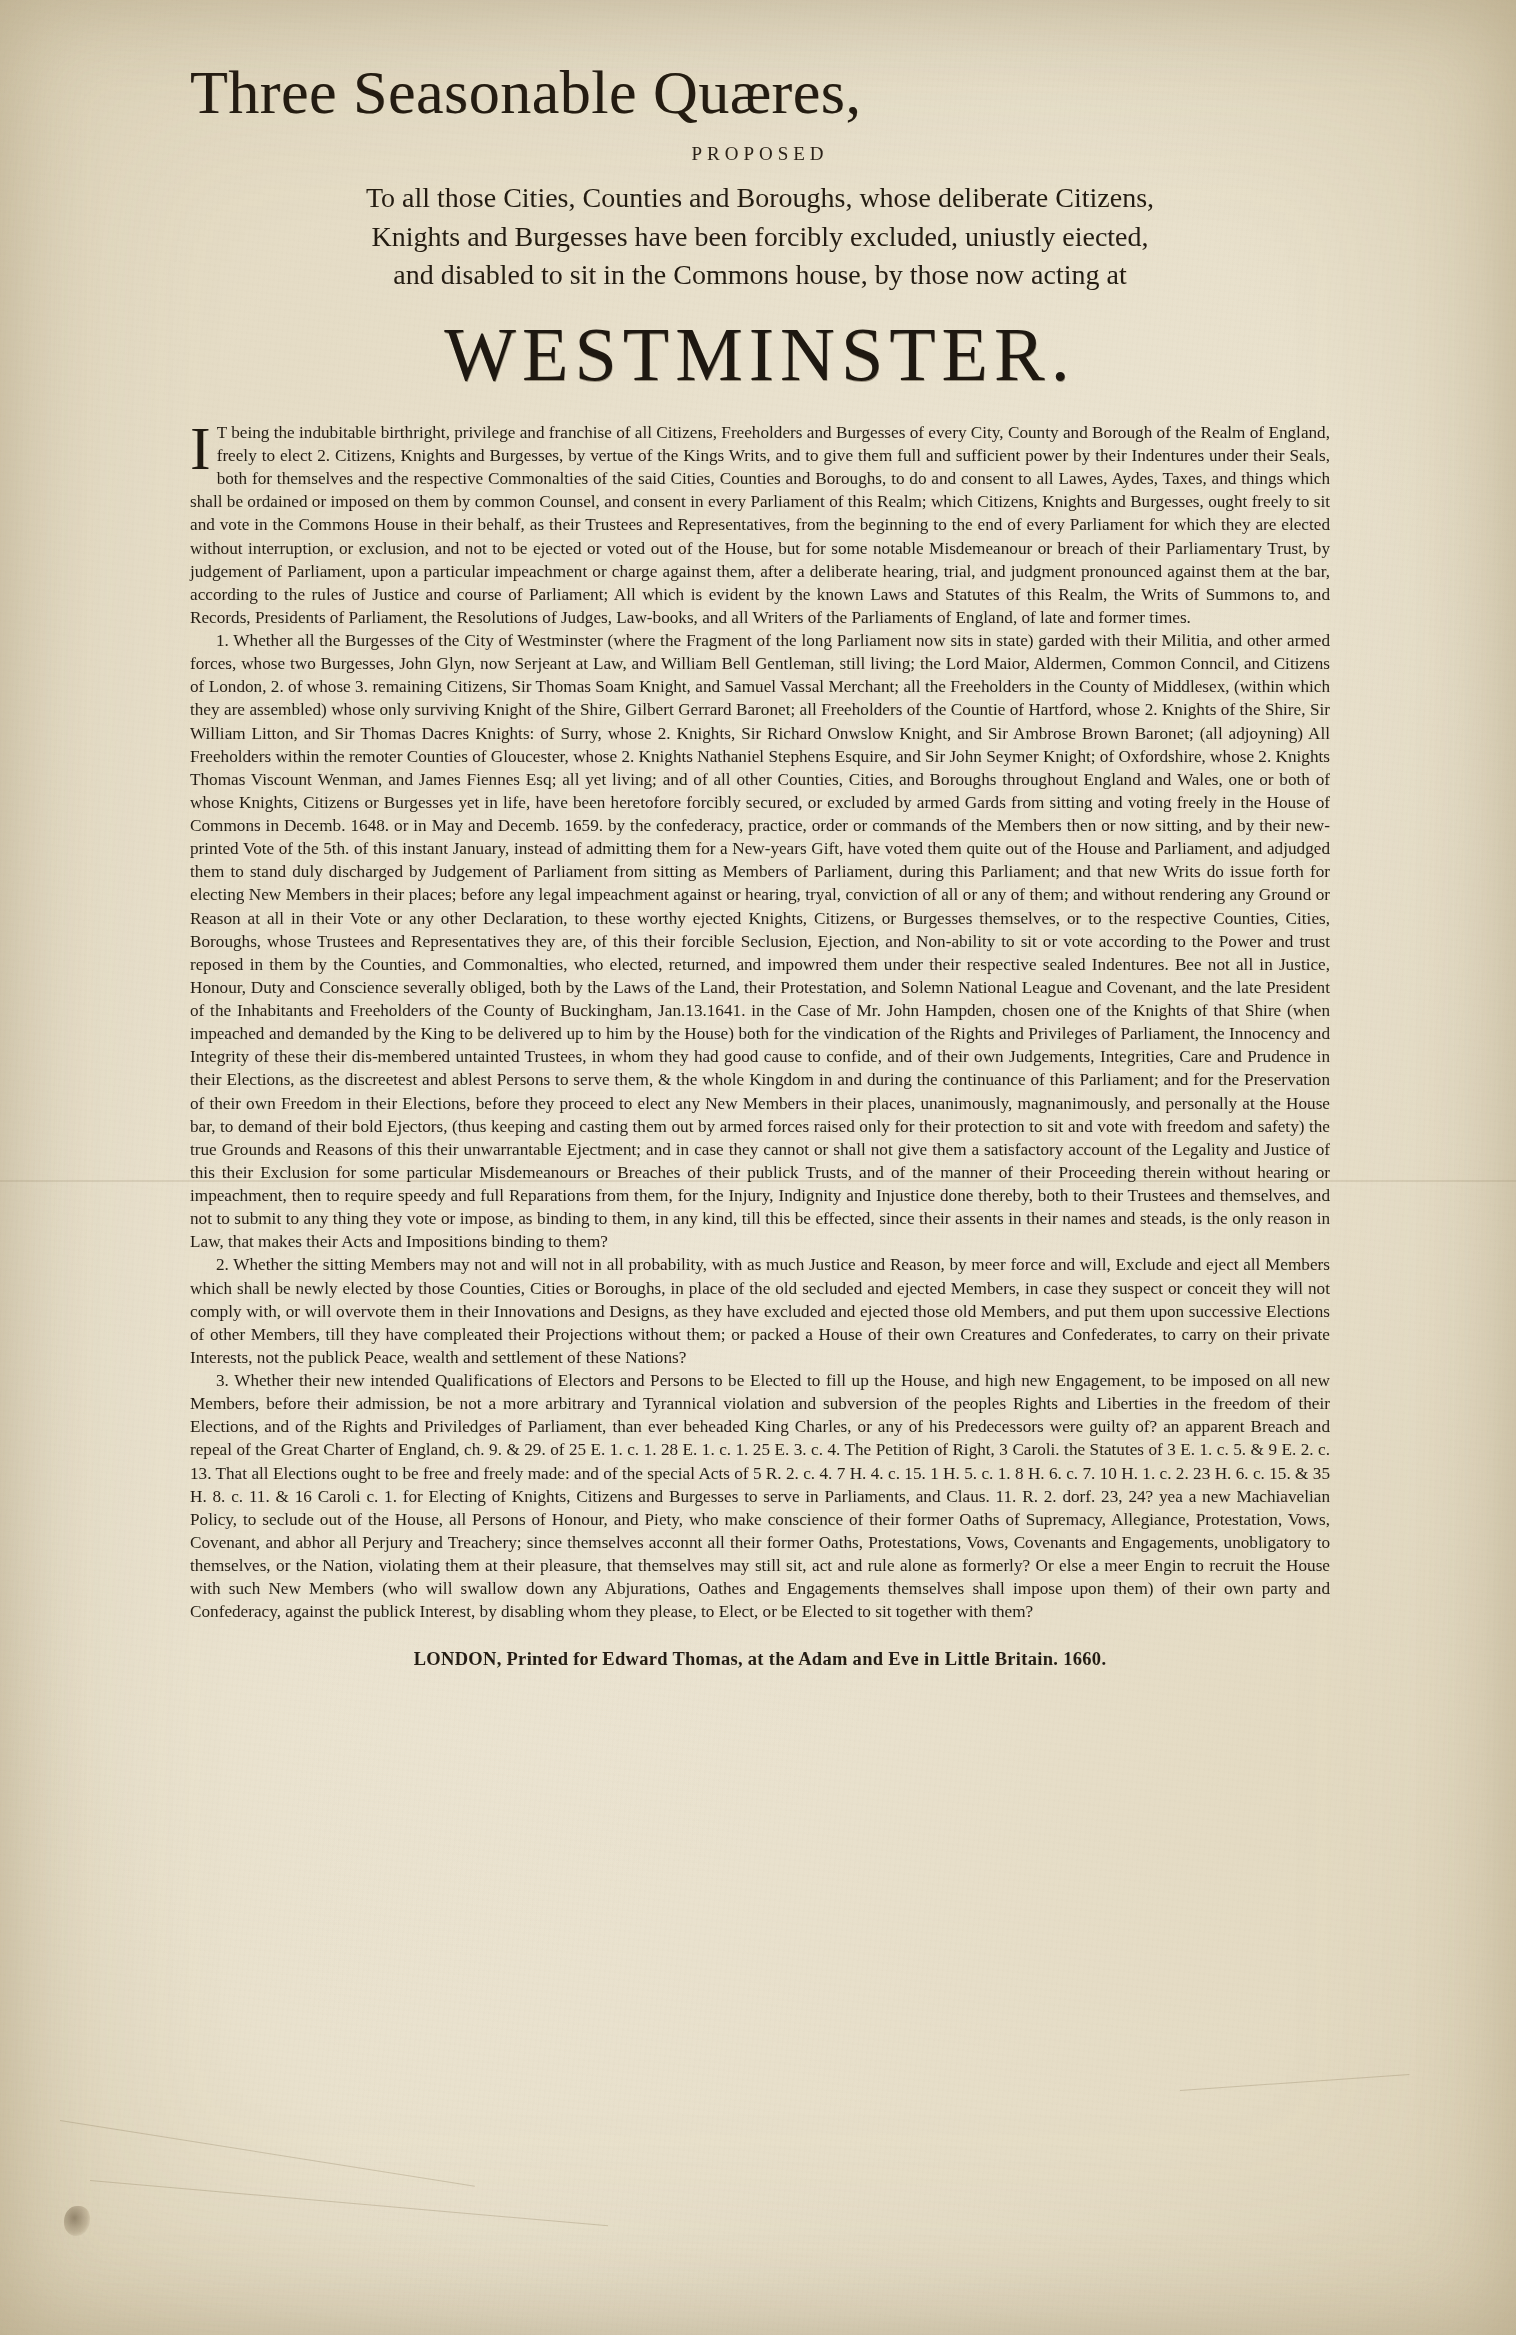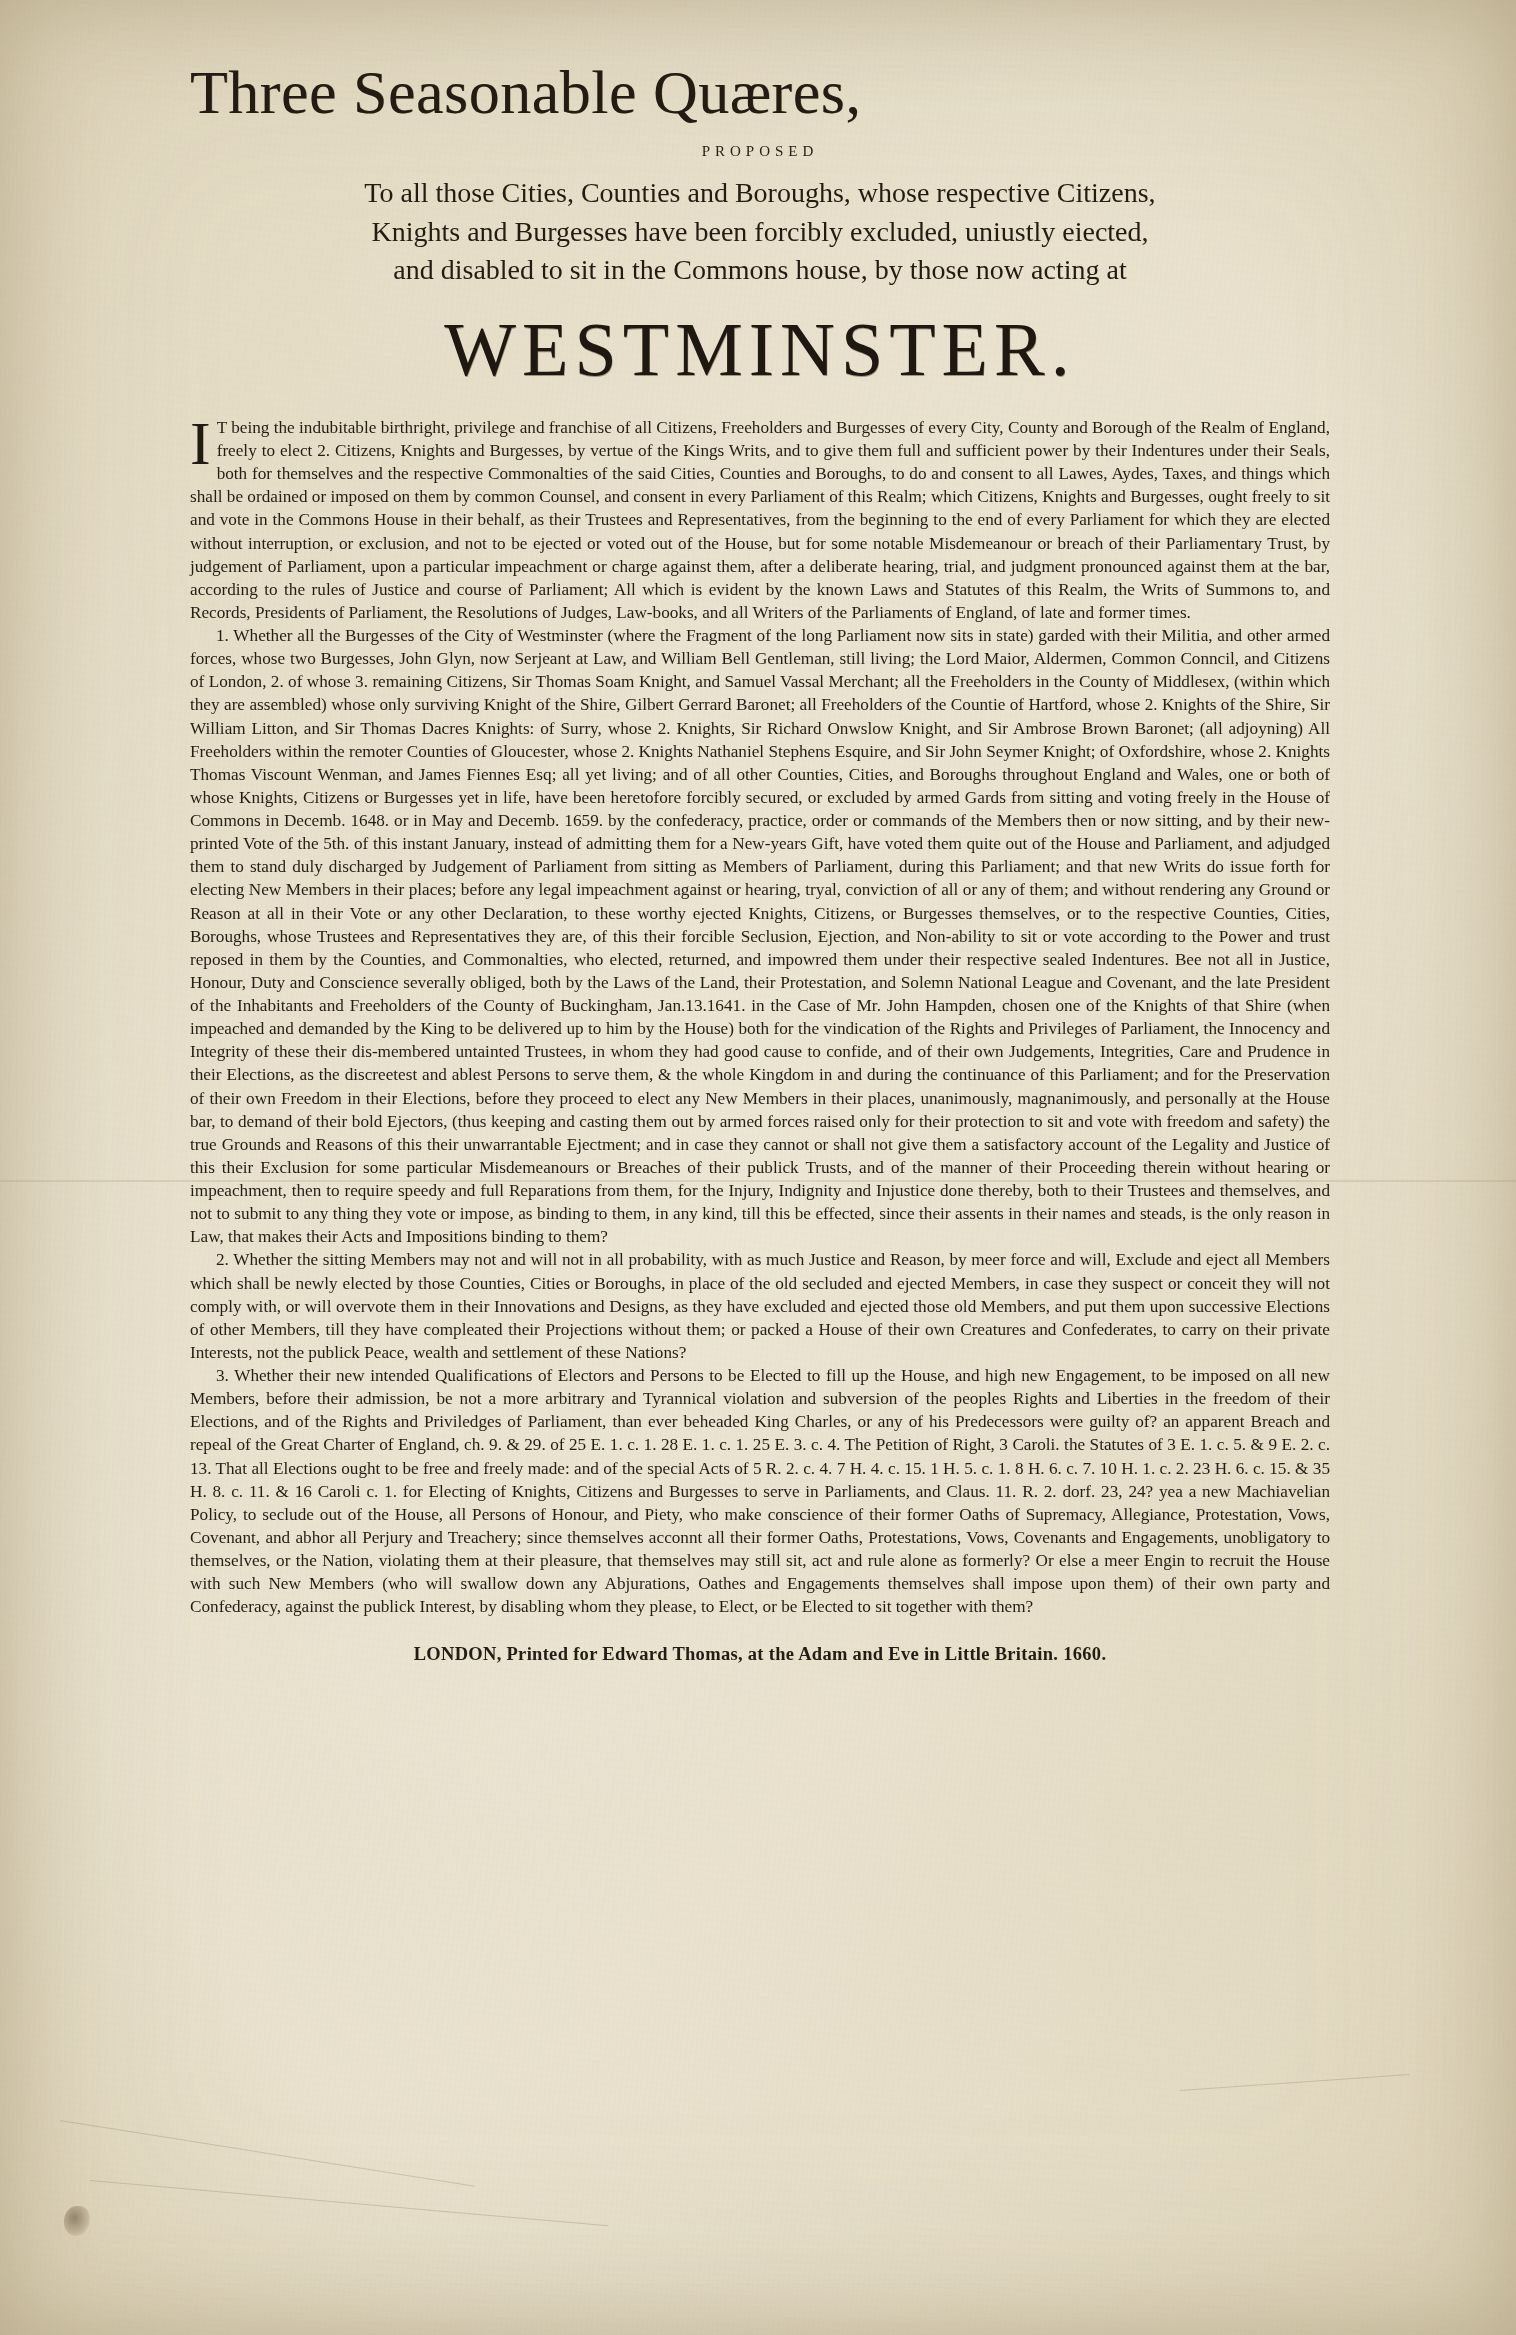--- a/index.html
+++ b/index.html
@@ -57,21 +57,21 @@
     text-align: left;
     font-size: 62px;
     line-height: 1.05;
     color: #241c12;
     letter-spacing: 0.5px;
     font-family: "Liberation Serif", serif;
     text-shadow: 0.4px 0.4px 0 rgba(60,45,25,0.35);
   }
   .proposed {
     text-align: center;
-    font-size: 15px;
+    font-size: 19px;
     letter-spacing: 5px;
     margin-top: 18px;
     color: #2a2118;
   }
   .subhead {
     text-align: center;
     font-size: 28px;
     line-height: 1.38;
     margin-top: 14px;
     color: #241c12;
@@ -151,21 +151,21 @@
   <div class="scratch" style="left:1180px; top:2090px; width:230px; transform: rotate(-4deg);"></div>
   <div class="stain"></div>
 
   <div class="content">
 
     <div class="title">Three Seasonable Quæres,</div>
 
     <div class="proposed">PROPOSED</div>
 
     <div class="subhead">
-      <div>To all those Cities, Counties and Boroughs, whose respective Citizens,</div>
+      <div>To all those Cities, Counties and Boroughs, whose deliberate Citizens,</div>
       <div>Knights and Burgesses have been forcibly excluded, uniustly eiected,</div>
       <div>and disabled to sit in the Commons house, by those now acting at</div>
     </div>
 
     <div class="westminster">WESTMINSTER.</div>
 
     <div class="body-text">
       <p class="first"><span class="dropcap">I</span><span>T being the indubitable birthright, privilege and franchise of all Citizens, Freeholders and Burgesses of every City, County and Borough of the Realm of England, freely to elect 2. Citizens, Knights and Burgesses, by vertue of the Kings Writs, and to give them full and sufficient power by their Indentures under their Seals, both for themselves and the respective Commonalties of the said Cities, Counties and Boroughs, to do and consent to all Lawes, Aydes, Taxes, and things which shall be ordained or imposed on them by common Counsel, and consent in every Parliament of this Realm; which Citizens, Knights and Burgesses, ought freely to sit and vote in the Commons House in their behalf, as their Trustees and Representatives, from the beginning to the end of every Parliament for which they are elected without interruption, or exclusion, and not to be ejected or voted out of the House, but for some notable Misdemeanour or breach of their Parliamentary Trust, by judgement of Parliament, upon a particular impeachment or charge against them, after a deliberate hearing, trial, and judgment pronounced against them at the bar, according to the rules of Justice and course of Parliament; All which is evident by the known Laws and Statutes of this Realm, the Writs of Summons to, and Records, Presidents of Parliament, the Resolutions of Judges, Law-books, and all Writers of the Parliaments of England, of late and former times.</span></p>
       <p>1. Whether all the Burgesses of the City of Westminster (where the Fragment of the long Parliament now sits in state) garded with their Militia, and other armed forces, whose two Burgesses, John Glyn, now Serjeant at Law, and William Bell Gentleman, still living; the Lord Maior, Aldermen, Common Conncil, and Citizens of London, 2. of whose 3. remaining Citizens, Sir Thomas Soam Knight, and Samuel Vassal Merchant; all the Freeholders in the County of Middlesex, (within which they are assembled) whose only surviving Knight of the Shire, Gilbert Gerrard Baronet; all Freeholders of the Countie of Hartford, whose 2. Knights of the Shire, Sir William Litton, and Sir Thomas Dacres Knights: of Surry, whose 2. Knights, Sir Richard Onwslow Knight, and Sir Ambrose Brown Baronet; (all adjoyning) All Freeholders within the remoter Counties of Gloucester, whose 2. Knights Nathaniel Stephens Esquire, and Sir John Seymer Knight; of Oxfordshire, whose 2. Knights Thomas Viscount Wenman, and James Fiennes Esq; all yet living; and of all other Counties, Cities, and Boroughs throughout England and Wales, one or both of whose Knights, Citizens or Burgesses yet in life, have been heretofore forcibly secured, or excluded by armed Gards from sitting and voting freely in the House of Commons in Decemb. 1648. or in May and Decemb. 1659. by the confederacy, practice, order or commands of the Members then or now sitting, and by their new-printed Vote of the 5th. of this instant January, instead of admitting them for a New-years Gift, have voted them quite out of the House and Parliament, and adjudged them to stand duly discharged by Judgement of Parliament from sitting as Members of Parliament, during this Parliament; and that new Writs do issue forth for electing New Members in their places; before any legal impeachment against or hearing, tryal, conviction of all or any of them; and without rendering any Ground or Reason at all in their Vote or any other Declaration, to these worthy ejected Knights, Citizens, or Burgesses themselves, or to the respective Counties, Cities, Boroughs, whose Trustees and Representatives they are, of this their forcible Seclusion, Ejection, and Non-ability to sit or vote according to the Power and trust reposed in them by the Counties, and Commonalties, who elected, returned, and impowred them under their respective sealed Indentures. Bee not all in Justice, Honour, Duty and Conscience severally obliged, both by the Laws of the Land, their Protestation, and Solemn National League and Covenant, and the late President of the Inhabitants and Freeholders of the County of Buckingham, Jan.13.1641. in the Case of Mr. John Hampden, chosen one of the Knights of that Shire (when impeached and demanded by the King to be delivered up to him by the House) both for the vindication of the Rights and Privileges of Parliament, the Innocency and Integrity of these their dis-membered untainted Trustees, in whom they had good cause to confide, and of their own Judgements, Integrities, Care and Prudence in their Elections, as the discreetest and ablest Persons to serve them, &amp; the whole Kingdom in and during the continuance of this Parliament; and for the Preservation of their own Freedom in their Elections, before they proceed to elect any New Members in their places, unanimously, magnanimously, and personally at the House bar, to demand of their bold Ejectors, (thus keeping and casting them out by armed forces raised only for their protection to sit and vote with freedom and safety) the true Grounds and Reasons of this their unwarrantable Ejectment; and in case they cannot or shall not give them a satisfactory account of the Legality and Justice of this their Exclusion for some particular Misdemeanours or Breaches of their publick Trusts, and of the manner of their Proceeding therein without hearing or impeachment, then to require speedy and full Reparations from them, for the Injury, Indignity and Injustice done thereby, both to their Trustees and themselves, and not to submit to any thing they vote or impose, as binding to them, in any kind, till this be effected, since their assents in their names and steads, is the only reason in Law, that makes their Acts and Impositions binding to them?</p>
       <p>2. Whether the sitting Members may not and will not in all probability, with as much Justice and Reason, by meer force and will, Exclude and eject all Members which shall be newly elected by those Counties, Cities or Boroughs, in place of the old secluded and ejected Members, in case they suspect or conceit they will not comply with, or will overvote them in their Innovations and Designs, as they have excluded and ejected those old Members, and put them upon successive Elections of other Members, till they have compleated their Projections without them; or packed a House of their own Creatures and Confederates, to carry on their private Interests, not the publick Peace, wealth and settlement of these Nations?</p>

